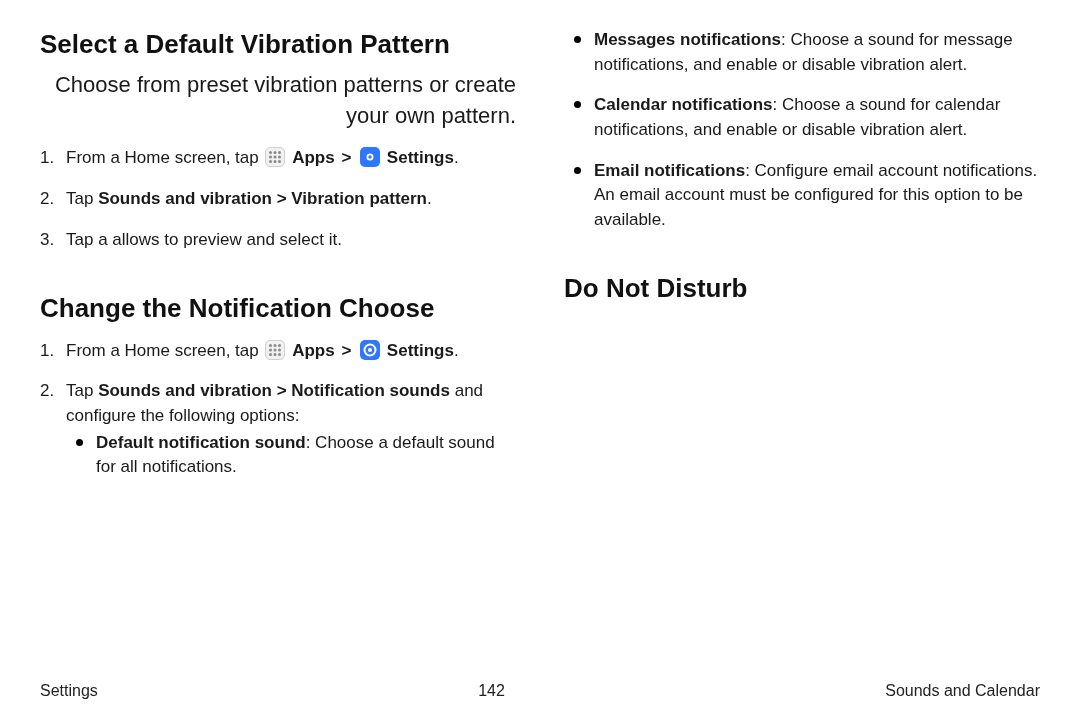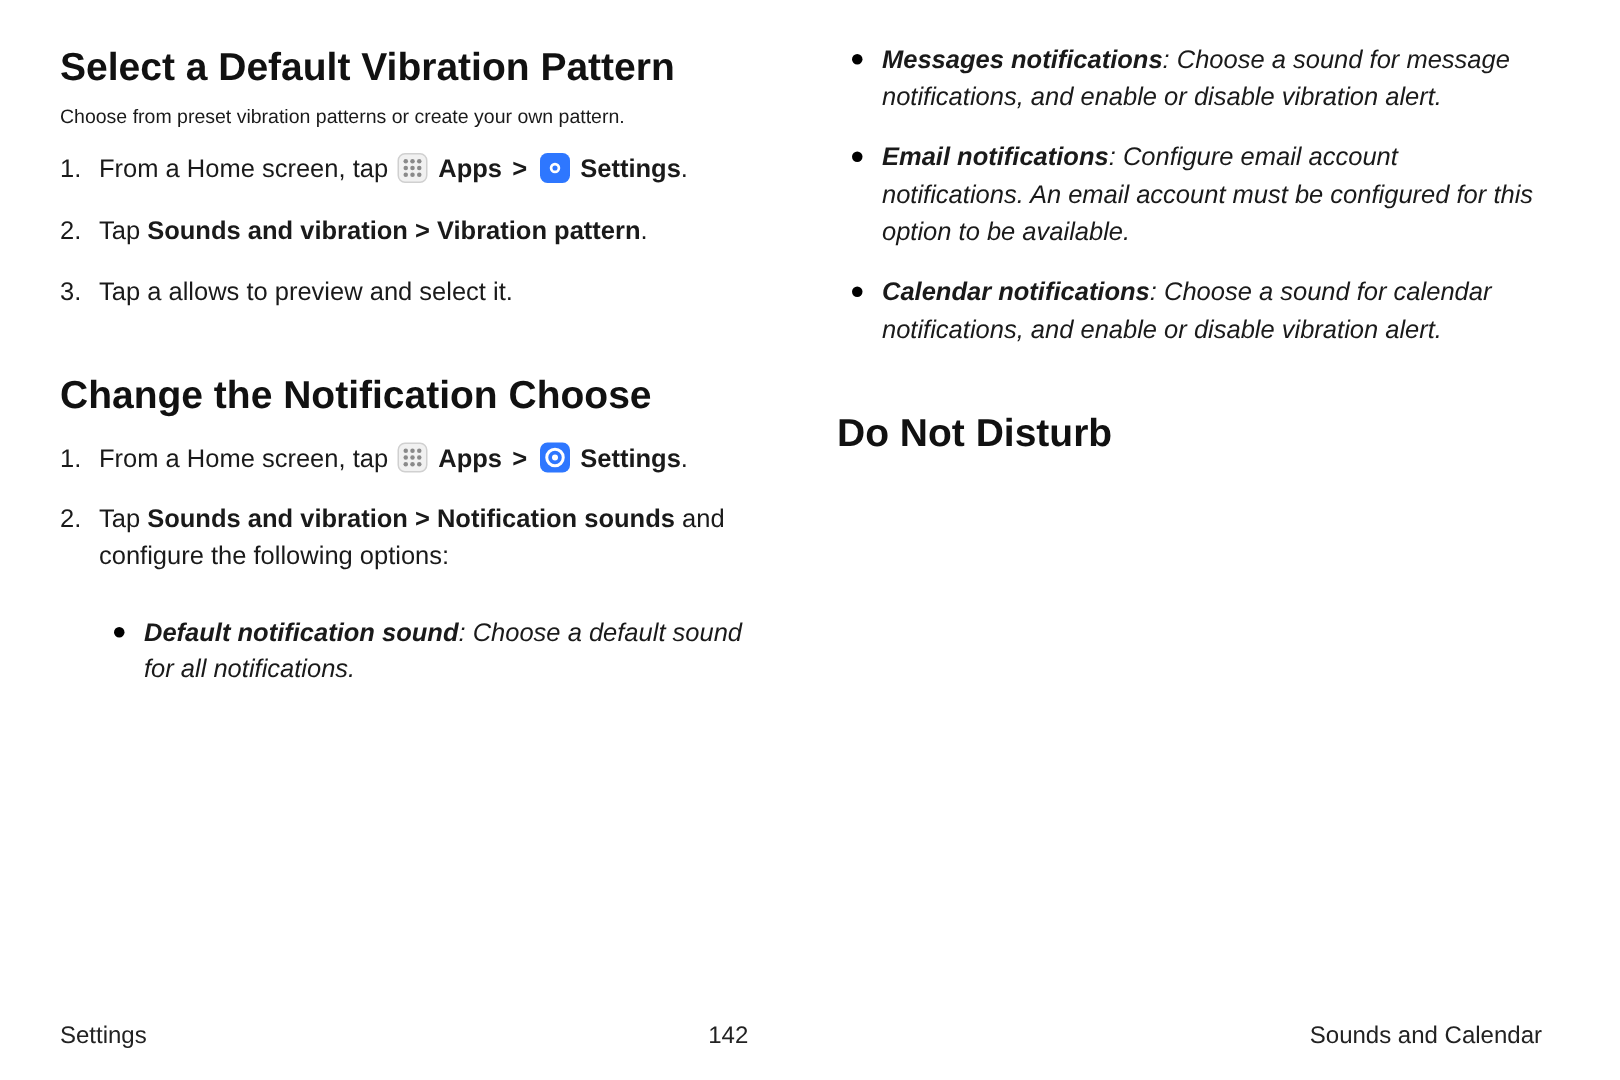--- a/index.html
+++ b/index.html
@@ -6,43 +6,44 @@
   html, body {
     width: 1080px;
     height: 720px;
     background: #fff;
     font-family: Arial, Helvetica, sans-serif;
     color: #1a1a1a;
   }
   .page {
     width: 1080px;
     height: 720px;
-    padding: 28px 52px 20px 40px;
+    padding: 28px 40px 20px 40px;
     display: flex;
     flex-direction: column;
   }
   .content {
     flex: 1;
     display: flex;
     gap: 48px;
   }
   .col {
     flex: 1;
     min-width: 0;
   }
   h2 {
     font-size: 26px;
     font-weight: 700;
     color: #111;
     line-height: 1.25;
   }
   .intro {
-    font-size: 13px;
+    font-size: 22px;
     line-height: 1.45;
     margin-top: 8px;
+    text-align: right;
   }
   ol.steps {
     list-style: none;
     counter-reset: step;
     margin-top: 14px;
   }
   ol.steps > li {
     counter-increment: step;
     position: relative;
     padding-left: 26px;
@@ -52,21 +53,20 @@
   }
   ol.steps > li::before {
     content: counter(step) ".";
     position: absolute;
     left: 0;
     top: 0;
   }
   ul.bullets {
     list-style: none;
     margin-top: 6px;
-    font-style: italic;
   }
   ul.bullets > li {
     position: relative;
     padding-left: 30px;
     font-size: 17px;
     line-height: 1.45;
     margin-bottom: 16px;
   }
   ul.bullets > li::before {
     content: "";
@@ -184,40 +184,40 @@
           <span class="icon-settings">
             <svg width="16" height="16" viewBox="0 0 16 16">
                 <circle cx="8" cy="8" r="5.5" fill="none" stroke="#fff" stroke-width="2"></circle>
                 <circle cx="8" cy="8" r="2" fill="#fff"></circle>
               </svg>
           </span>
           <span class="heavy">Settings</span><span>.</span>
         </li>
         <li>
           <span>Tap </span><span class="heavy">Sounds and vibration &gt; Notification sounds</span><span> and configure the following options:</span>
-          <ul class="bullets" style="margin-top:26px;">
+          <ul class="bullets" style="margin-top:2px;">
             <li>
               <span class="heavy">Default notification sound</span><span>: Choose a default sound for all notifications.</span>
             </li>
           </ul>
         </li>
       </ol>
 
     </div>
 
     <div class="col">
       <ul class="bullets" style="margin-top:0;">
         <li>
           <span class="heavy">Messages notifications</span><span>: Choose a sound for message notifications, and enable or disable vibration alert.</span>
         </li>
         <li>
+          <span class="heavy">Calendar notifications</span><span>: Choose a sound for calendar notifications, and enable or disable vibration alert.</span>
+        </li>
+        <li>
           <span class="heavy">Email notifications</span><span>: Configure email account notifications. An email account must be configured for this option to be available.</span>
-        </li>
-        <li>
-          <span class="heavy">Calendar notifications</span><span>: Choose a sound for calendar notifications, and enable or disable vibration alert.</span>
         </li>
       </ul>
 
       <div class="spacer-section"></div>
 
       <h2>Do Not Disturb</h2>
     </div>
 
   </div>
 

